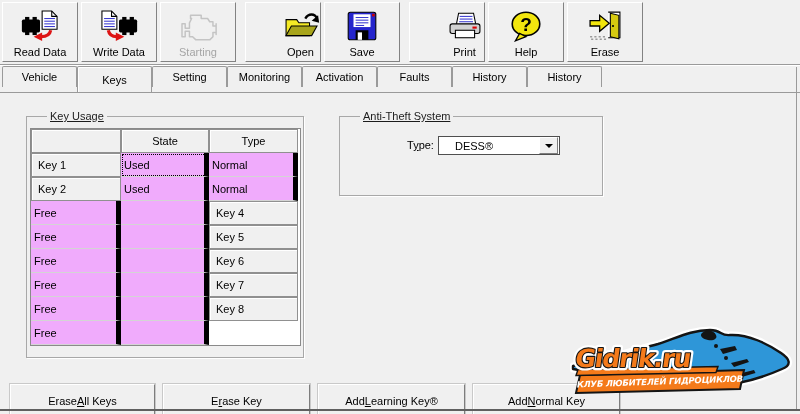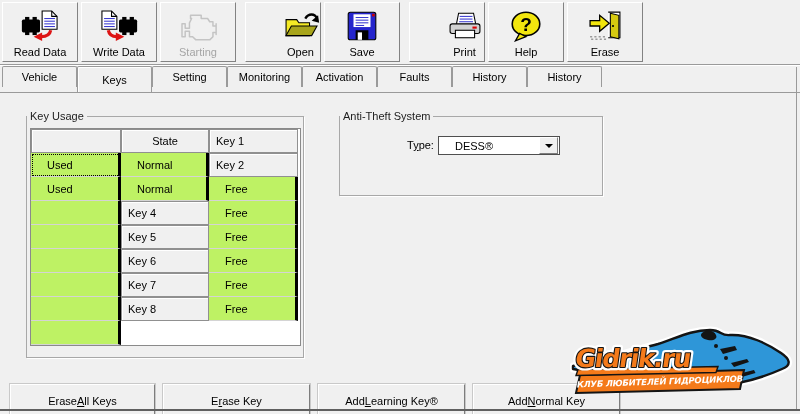--- a/index.html
+++ b/index.html
@@ -26,34 +26,34 @@
             display:flex;padding-left:2px;border-bottom:1px solid #9a9a9a;}
   .tab{width:75px;height:21px;background:#f0f0f0;box-sizing:border-box;
        border:1px solid #9a9a9a;border-bottom:none;border-radius:2px 2px 0 0;
        display:flex;align-items:center;justify-content:center;cursor:default;}
   .tab.active{height:26px;margin-bottom:-1px;z-index:2;
               box-shadow:inset 1px 1px 0 #ffffff;background:#f0f0f0;}
 
   
   fieldset{position:absolute;margin:0;padding:0;border:1px solid #a8a8a8;
            box-shadow:1px 1px 0 #ffffff;background:transparent;box-sizing:border-box;}
-  legend{font-size:11px;padding:0 3px;margin-left:0;color:#1c1c1c;}
+  legend{font-size:11px;padding:0 3px;margin-left:20px;color:#1c1c1c;text-decoration:underline;}
 
   #key-usage-box{left:26px;top:110px;width:278px;height:248px;}
   #anti-theft-box{left:339px;top:110px;width:264px;height:86px;}
 
   
   .ktable{margin:6px 0 0 3px;width:269px;border:1px solid #8a8a8a;background:#fff;
           display:grid;grid-template-columns:90px 88px 89px;box-sizing:content-box;}
   .kc{height:24px;box-sizing:border-box;display:flex;align-items:center;font-size:11px;}
   .kh{background:#f0f0f0;border:1px solid #909090;box-shadow:inset 1px 1px 0 #ffffff;}
   .kh.colhead{justify-content:center;}
   .kh.rowhead{padding-left:6px;justify-content:flex-start;}
-  .kd{background:#bef264;border-right:3px solid #000000;border-bottom:1px solid #d4d4d4;
-      padding-left:16px;}
+  .kd{background:#f0abfc;border-right:5px solid #000000;border-bottom:1px solid #d4d4d4;
+      padding-left:3px;}
   .kd.focus{outline:1px dotted #000;outline-offset:-2px;}
 
   
   .at-row{position:relative;margin-top:14px;height:20px;}
   .at-label{position:absolute;left:38px;top:3px;margin-left:29px;}
   .accel{text-decoration:underline;}
   .combo{position:absolute;left:98px;top:0;width:122px;height:19px;box-sizing:border-box;
          background:#ffffff;border:1px solid #4f4f4f;display:flex;align-items:center;cursor:default;}
   .combo-value{flex:1;padding-left:16px;}
   .combo-btn{width:17px;height:15px;margin-right:1px;background:#f0f0f0;
@@ -243,20 +243,21 @@
     <div class="tab">
         <span>History</span>
       </div>
   </div>
 
   <fieldset id="key-usage-box">
     <legend>Key Usage</legend>
     <div class="ktable">
       <div class="kc kh colhead"></div>
       <div class="kc kh colhead">State</div>
+      <div class="kc kh colhead">Type</div>
 
       <div class="kc kh rowhead">Key 1</div>
       <div class="kc kd focus">Used</div>
       <div class="kc kd">Normal</div>
 
       <div class="kc kh rowhead">Key 2</div>
       <div class="kc kd">Used</div>
       <div class="kc kd">Normal</div>
 
       <div class="kc kd">Free</div>

